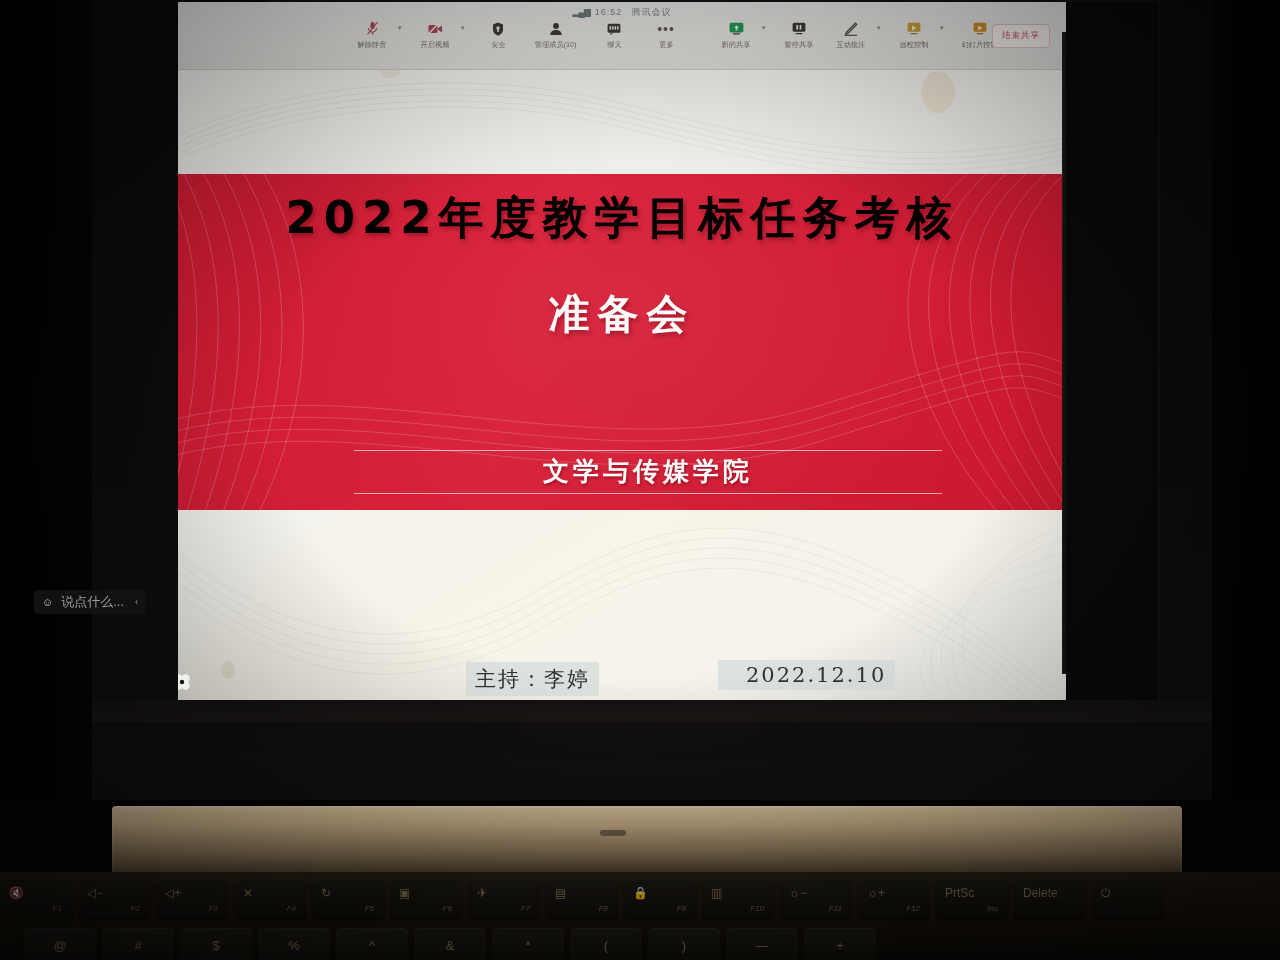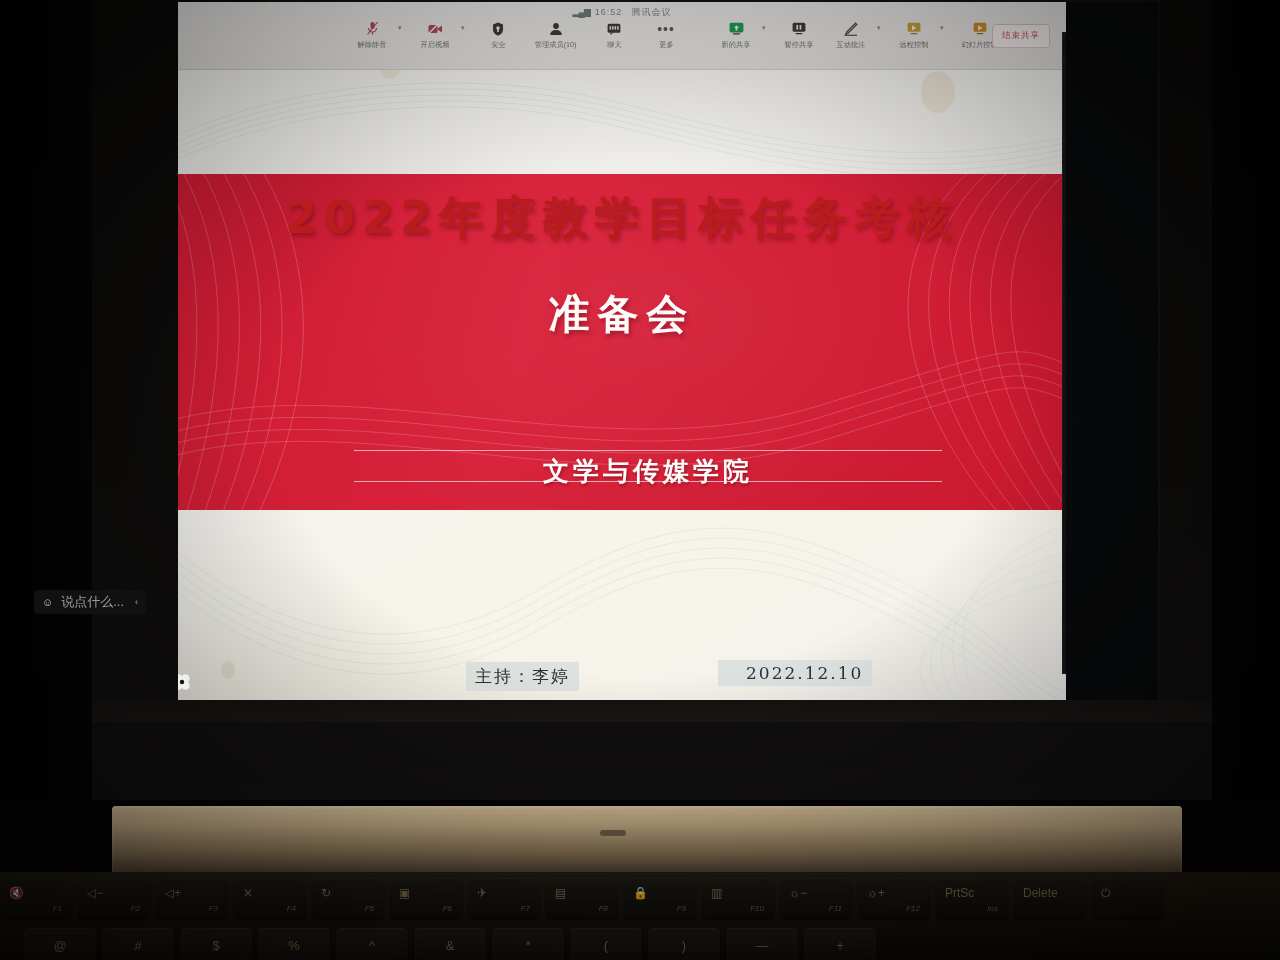--- a/index.html
+++ b/index.html
@@ -100,51 +100,51 @@
   }
   .deco { position:absolute; inset:0; pointer-events:none; }
   .deco svg { width:100%; height:100%; display:block; }
 
   #slide-title-wrap {
     position:absolute; left:0; right:0; top:124px; text-align:center;
     z-index:3;
   }
   #slide-title {
     font-family:"DejaVu Sans","Liberation Sans",sans-serif;
-    font-size:45px; font-weight:700; color:#b91c1c;
+    font-size:45px; font-weight:700; color:#000000;
     letter-spacing:7px; line-height:1.05;
     text-shadow:2px 3px 4px rgba(90,0,12,.40);
   }
   #slide-subtitle {
     margin-top:46px;
     font-family:"DejaVu Sans","Liberation Sans",sans-serif;
     font-size:41px; font-weight:700; color:#fdfcfa;
     letter-spacing:8px;
     text-shadow:2px 3px 4px rgba(90,0,12,.40);
   }
   #org-wrap {
-    position:absolute; left:176px; right:124px; top:380px; height:32px; z-index:3;
+    position:absolute; left:176px; right:124px; top:380px; height:44px; z-index:3;
   }
   #org-line-top, #org-line-bot {
     position:absolute; left:0; right:0; height:1px; background:rgba(255,255,255,.62);
   }
   #org-line-top { top:0; }
   #org-line-bot { bottom:0; }
   #org-name {
     position:absolute; left:0; right:0; top:4px; text-align:center;
     font-family:"DejaVu Sans","Liberation Sans",sans-serif;
     font-size:26px; font-weight:700; color:#fffdfb; letter-spacing:4px;
     text-shadow:1px 2px 3px rgba(90,0,12,.45);
   }
   .meta-box {
     position:absolute; z-index:3;
     background:rgba(203,211,214,.55);
     padding:3px 9px;
     font-family:"DejaVu Serif","Liberation Serif",serif;
-    font-size:17px; color:#2d3236; letter-spacing:2px;
+    font-size:21px; color:#2d3236; letter-spacing:2px;
   }
   #meta-host { left:288px; top:152px; }
   #meta-date { left:540px; top:150px; font-family:"DejaVu Serif","Liberation Serif",serif;padding-left:28px; }
 
   #slide-corner-icon {
     position:absolute; left:-8px; bottom:8px; width:24px; height:24px;
     z-index:4; opacity:.95;
   }
 
   

